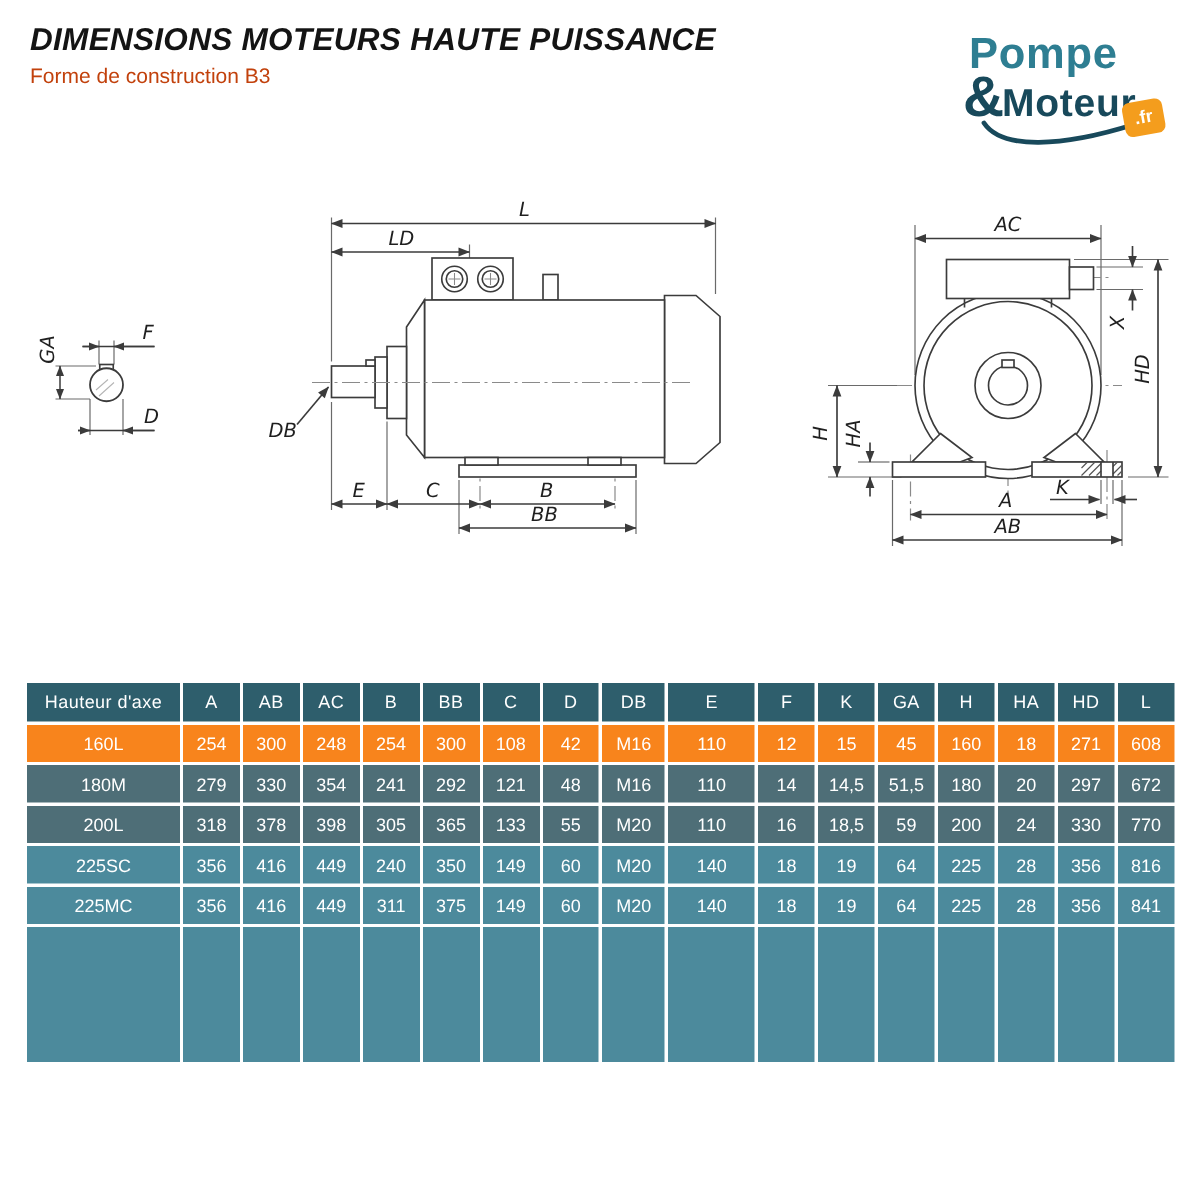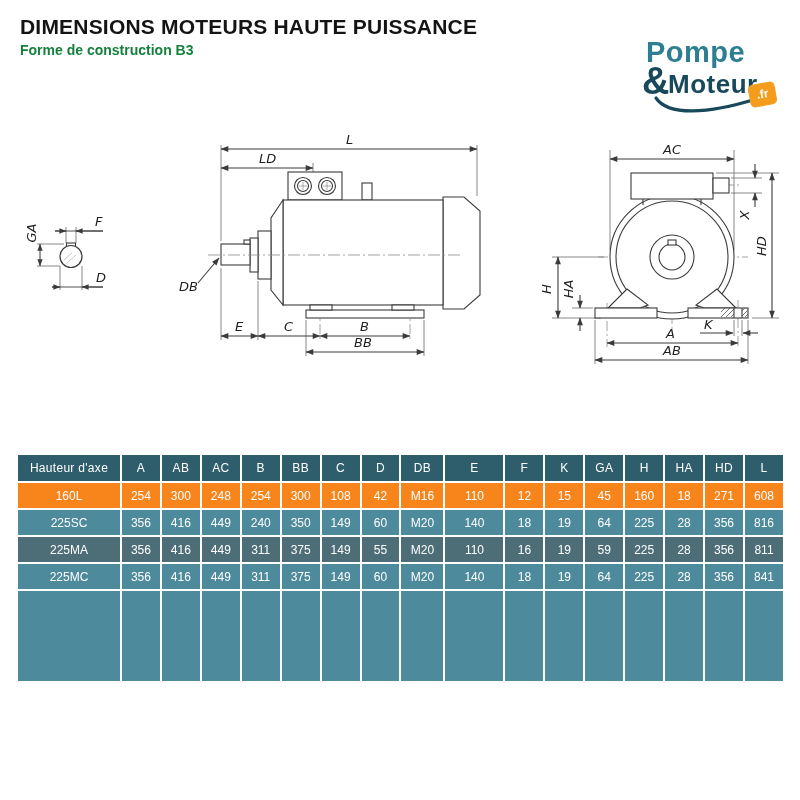--- a/index.html
+++ b/index.html
@@ -2,24 +2,24 @@
 <html><head>
 <meta charset="utf-8">
 <style>
   html,body{margin:0;padding:0;}
   body{
     width:800px;height:800px;position:relative;background:#ffffff;
     font-family:"Liberation Sans", sans-serif;overflow:hidden;
     --header-bg:#2E5E6C;--highlight-bg:#F8841C;--row-dark:#4E6E77;--row-light:#4C8A9C;
   }
   .hdr{position:absolute;left:20px;top:14px;z-index:5;}
-  .hdr h1{margin:0;font-size:21px;line-height:26px;font-weight:800;color:#141414;letter-spacing:.2px;}
-  .hdr h2{margin:2px 0 0 0;font-size:14px;font-weight:700;color:#15803d;}
+  .hdr h1{margin:0;font-size:21px;line-height:26px;font-weight:800;color:#141414;letter-spacing:.2px;font-style:italic;}
+  .hdr h2{margin:2px 0 0 0;font-size:14px;font-weight:400;color:#c2410c;}
   
-  .logo{position:absolute;right:12px;top:36px;width:150px;height:85px;z-index:5;}
+  .logo{position:absolute;right:12px;top:20px;width:150px;height:85px;z-index:5;}
   .logo .pompe{position:absolute;left:8px;top:0;font-size:29px;font-weight:600;color:#2E7E92;letter-spacing:.5px;}
   .logo .amp{position:absolute;left:4px;top:24px;font-size:38px;font-weight:600;color:#18495B;}
   .logo .moteur{position:absolute;left:30px;top:33px;font-size:26px;font-weight:600;color:#18495B;letter-spacing:.5px;}
   .logo svg{position:absolute;left:0;top:0;}
   .logo .fr{
     position:absolute;left:111px;top:47px;width:27px;height:23px;background:#F49D1D;border-radius:5px;
     transform:rotate(-10deg);color:#fff;font-size:12px;font-weight:700;text-align:center;line-height:23px;
   }
   
   #draw{position:absolute;left:0;top:0;width:800px;height:460px;}
@@ -284,58 +284,77 @@
         <td>M16</td>
         <td>110</td>
         <td>12</td>
         <td>15</td>
         <td>45</td>
         <td>160</td>
         <td>18</td>
         <td>271</td>
         <td>608</td>
       </tr>
+      <tr class="data-row row-dark">
+        <td>180M</td>
+        <td>279</td>
+        <td>330</td>
+        <td>354</td>
+        <td>241</td>
+        <td>292</td>
+        <td>121</td>
+        <td>48</td>
+        <td>M16</td>
+        <td>110</td>
+        <td>14</td>
+        <td>14,5</td>
+        <td>51,5</td>
+        <td>180</td>
+        <td>20</td>
+        <td>297</td>
+        <td>672</td>
+      </tr>
+      <tr class="data-row row-dark">
+        <td>200L</td>
+        <td>318</td>
+        <td>378</td>
+        <td>398</td>
+        <td>305</td>
+        <td>365</td>
+        <td>133</td>
+        <td>55</td>
+        <td>M20</td>
+        <td>110</td>
+        <td>16</td>
+        <td>18,5</td>
+        <td>59</td>
+        <td>200</td>
+        <td>24</td>
+        <td>330</td>
+        <td>770</td>
+      </tr>
       <tr class="data-row row-light">
         <td>225SC</td>
         <td>356</td>
         <td>416</td>
         <td>449</td>
         <td>240</td>
         <td>350</td>
         <td>149</td>
         <td>60</td>
         <td>M20</td>
         <td>140</td>
         <td>18</td>
         <td>19</td>
         <td>64</td>
         <td>225</td>
         <td>28</td>
         <td>356</td>
         <td>816</td>
       </tr>
-      <tr class="data-row row-dark">
-        <td>225MA</td>
-        <td>356</td>
-        <td>416</td>
-        <td>449</td>
-        <td>311</td>
-        <td>375</td>
-        <td>149</td>
-        <td>55</td>
-        <td>M20</td>
-        <td>110</td>
-        <td>16</td>
-        <td>19</td>
-        <td>59</td>
-        <td>225</td>
-        <td>28</td>
-        <td>356</td>
-        <td>811</td>
-      </tr>
       <tr class="data-row row-light">
         <td>225MC</td>
         <td>356</td>
         <td>416</td>
         <td>449</td>
         <td>311</td>
         <td>375</td>
         <td>149</td>
         <td>60</td>
         <td>M20</td>

